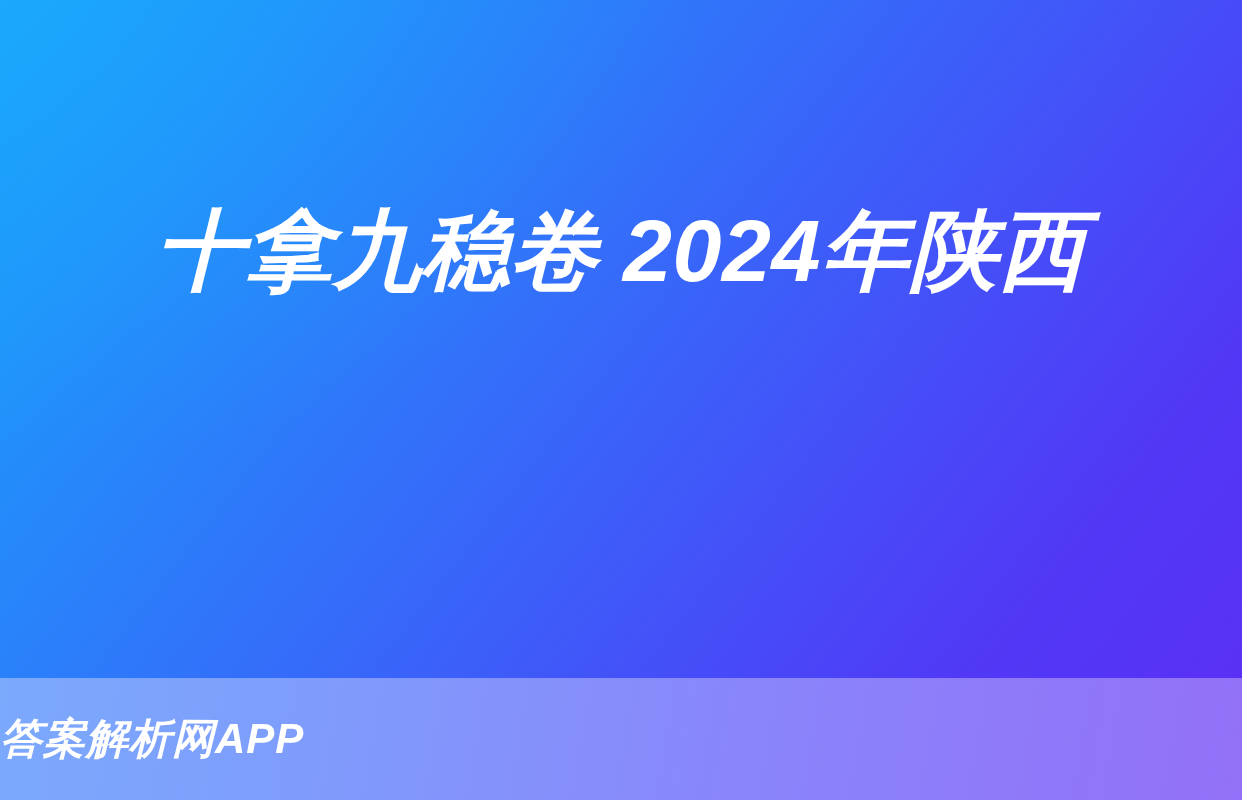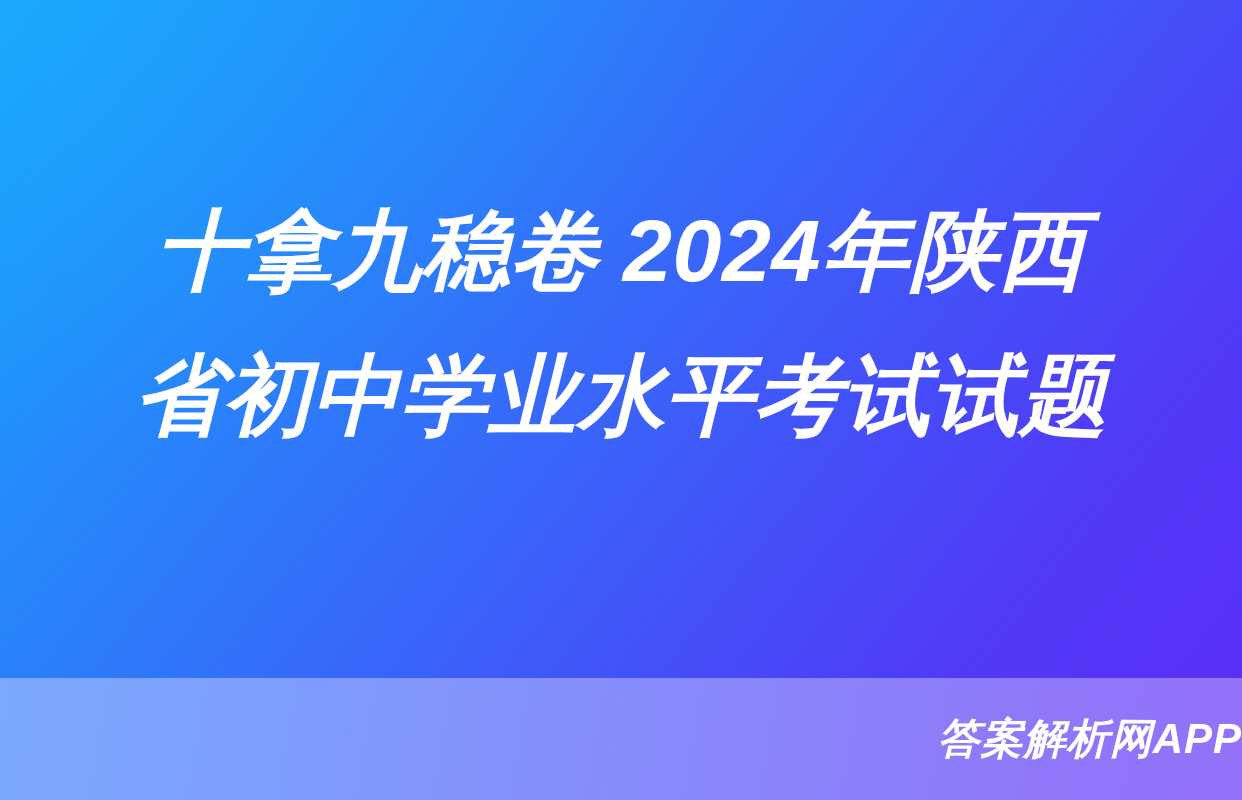--- a/index.html
+++ b/index.html
@@ -69,40 +69,39 @@
     background:
       linear-gradient(100deg,
         #7ba9fc 0%,
         #7e9efc 22%,
         #8590fb 44%,
         #8b82fa 66%,
         #8f78f9 84%,
         #9371f8 100%);
     display: flex;
     align-items: center;
-    justify-content: flex-end;
+    justify-content: flex-start;
   }
 
   #footer-text {
     color: #ffffff;
     font-size: 42px;
     font-weight: 700;
     font-style: italic;
     letter-spacing: 1px;
     line-height: 1;
     white-space: nowrap;
   }
 </style>
 </head>
 <body>
 
 <div id="card">
 
   <div id="title-block">
     <span class="title-line">十拿九稳卷 2024年陕西</span>
-    <span class="title-line">省初中学业水平考试试题</span>
   </div>
 
   <div id="footer-band">
     <span id="footer-text">答案解析网APP</span>
   </div>
 
 </div>
 
 </body></html>

